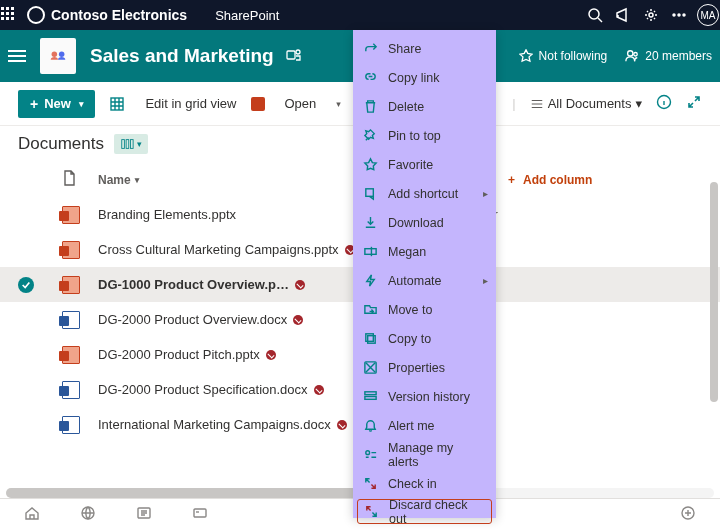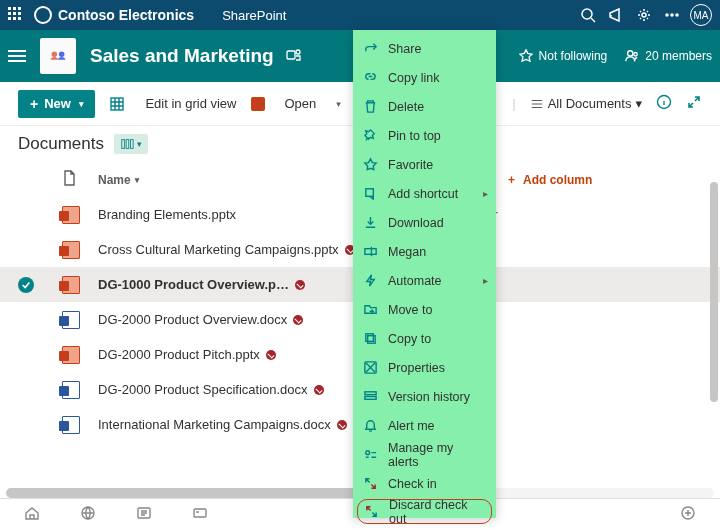--- a/index.html
+++ b/index.html
@@ -1,19 +1,19 @@
 <!DOCTYPE html>
 <html><head>
 <meta charset="utf-8">
 <style>
   * { box-sizing: border-box; margin: 0; padding: 0; }
   html, body { width: 720px; height: 530px; font-family: "Segoe UI", Arial, sans-serif; font-size: 13px; color: #323130; overflow: hidden; background: #fff; }
   
   
-  .suite-bar { height: 30px; background: #0c4a6e; display: flex; align-items: center; color: #fff; padding: 0 8px; }
+  .suite-bar { height: 30px; background: #0f172a; display: flex; align-items: center; color: #fff; padding: 0 1px; }
   .waffle { width: 16px; height: 16px; display: grid; grid-template-columns: repeat(3,3px); grid-template-rows: repeat(3,3px); gap: 2px; margin-right: 10px; cursor: pointer; }
   .waffle span { background: #fff; }
   .logo-ring { width: 18px; height: 18px; border: 2px solid #fff; border-radius: 50%; margin-right: 6px; }
   .suite-brand { font-weight: 600; font-size: 14px; }
   .suite-app { margin-left: 28px; font-size: 13px; }
   .suite-spacer { flex: 1; }
   .suite-icon { width: 28px; height: 28px; display: flex; align-items: center; justify-content: center; cursor: pointer; }
   .suite-icon svg { width: 16px; height: 16px; fill: none; stroke: #fff; stroke-width: 1.5; }
   .avatar { width: 22px; height: 22px; border-radius: 50%; border: 1px solid #fff; display: flex; align-items: center; justify-content: center; font-size: 10px; margin-left: 4px; }
   
@@ -73,25 +73,25 @@
   .co-badge::after { content: ""; position: absolute; left: 3px; top: 2px; width: 3px; height: 5px; border-right: 1.5px solid #fff; border-bottom: 1.5px solid #fff; transform: rotate(-45deg) scaleX(-1); }
   .name-cell { display: flex; align-items: center; overflow: hidden; }
   .name { white-space: nowrap; overflow: hidden; text-overflow: ellipsis; }
   .row-actions { display: none; gap: 8px; color: #605e5c; margin-left: auto; padding-left: 8px; }
   .row.selected .row-actions { display: flex; }
   .modby { color: #605e5c; white-space: nowrap; overflow: hidden; }
   .sort-chev { font-size: 9px; color: #605e5c; }
   .doc-icon-head svg { width: 14px; height: 16px; stroke: #605e5c; fill: none; stroke-width: 1.4; }
   
   
-  .context-menu { position: absolute; left: 353px; top: 30px; width: 143px; background: #86efac; box-shadow: 0 2px 10px rgba(0,0,0,0.2); z-index: 50; padding: 4px 0; max-height: 488px; }
+  .context-menu { position: absolute; left: 353px; top: 30px; width: 143px; background: #c4b5fd; box-shadow: 0 2px 10px rgba(0,0,0,0.2); z-index: 50; padding: 4px 0; max-height: 488px; }
   .cm-item { height: 29px; display: flex; align-items: center; padding: 0 10px; gap: 10px; cursor: pointer; font-size: 12.5px; color: #323130; position: relative; }
   .cm-item svg { width: 15px; height: 15px; stroke: #038387; fill: none; stroke-width: 1.5; flex-shrink: 0; }
   .cm-item .sub { position: absolute; right: 8px; font-size: 10px; color: #605e5c; }
-  .cm-highlight { border: 1.5px solid #c43e1c; border-radius: 10px; margin: 1px 4px; padding: 0 6px; height: 25px; }
+  .cm-highlight { border: 1.5px solid #c43e1c; border-radius: 3px; margin: 1px 4px; padding: 0 6px; height: 25px; }
   
   
   .bottom-bar { position: absolute; bottom: 0; left: 0; right: 0; height: 32px; border-top: 1px solid #e1dfdd; display: flex; align-items: center; gap: 40px; padding: 0 24px; background: #fff; z-index: 20; }
   .bb-icon { color: #8a8886; cursor: pointer; }
   .bb-icon svg { width: 16px; height: 16px; fill: none; stroke: #8a8886; stroke-width: 1.4; }
   .bb-spacer { flex: 1; }
   
   
   .hscroll { position: absolute; bottom: 32px; left: 6px; right: 6px; height: 10px; background: #f4f4f4; border-radius: 5px; z-index: 15; }
   .hscroll .thumb { height: 100%; width: 55%; background: #c8c6c4; border-radius: 5px; }

